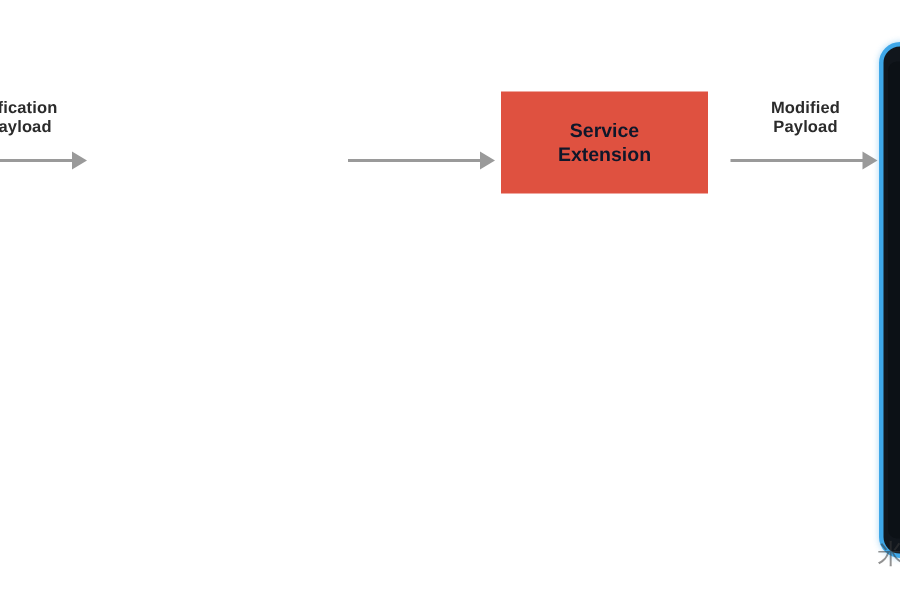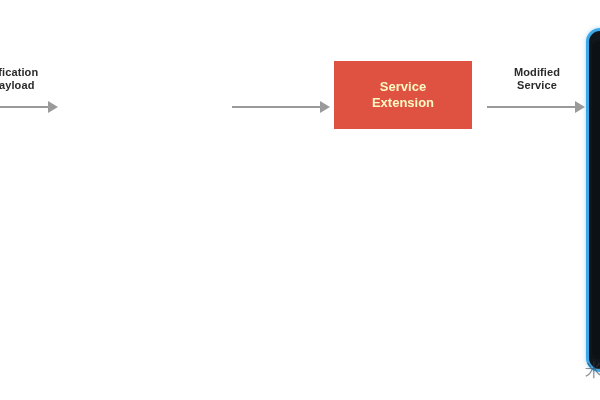--- a/index.html
+++ b/index.html
@@ -123,21 +123,21 @@
     height: 68px;
     background: #df5140;
     display: flex;
     align-items: center;
     justify-content: center;
   }
   #box-service-extension .box-label {
     font-family: "Liberation Sans", sans-serif;
     font-size: 13px;
     font-weight: bold;
-    color: #fef9c3;
+    color: #0f172a;
     text-align: center;
     line-height: 16px;
     white-space: pre-line;
   }
 
   
   #device-phone {
     position: absolute;
     left: 586px;
     top: 28px;
@@ -190,21 +190,21 @@
     <div class="shaft"></div>
     <div class="head"></div>
   </div>
 
   <div id="box-service-extension">
     <div class="box-label">Service
 Extension</div>
   </div>
 
   <div class="flow-label" id="label-modified-payload">Modified
-Service</div>
+Payload</div>
 
   <div class="arrow" id="arrow-out">
     <div class="shaft"></div>
     <div class="head"></div>
   </div>
 
   <div id="device-phone">
     <div class="screen"></div>
   </div>
 

